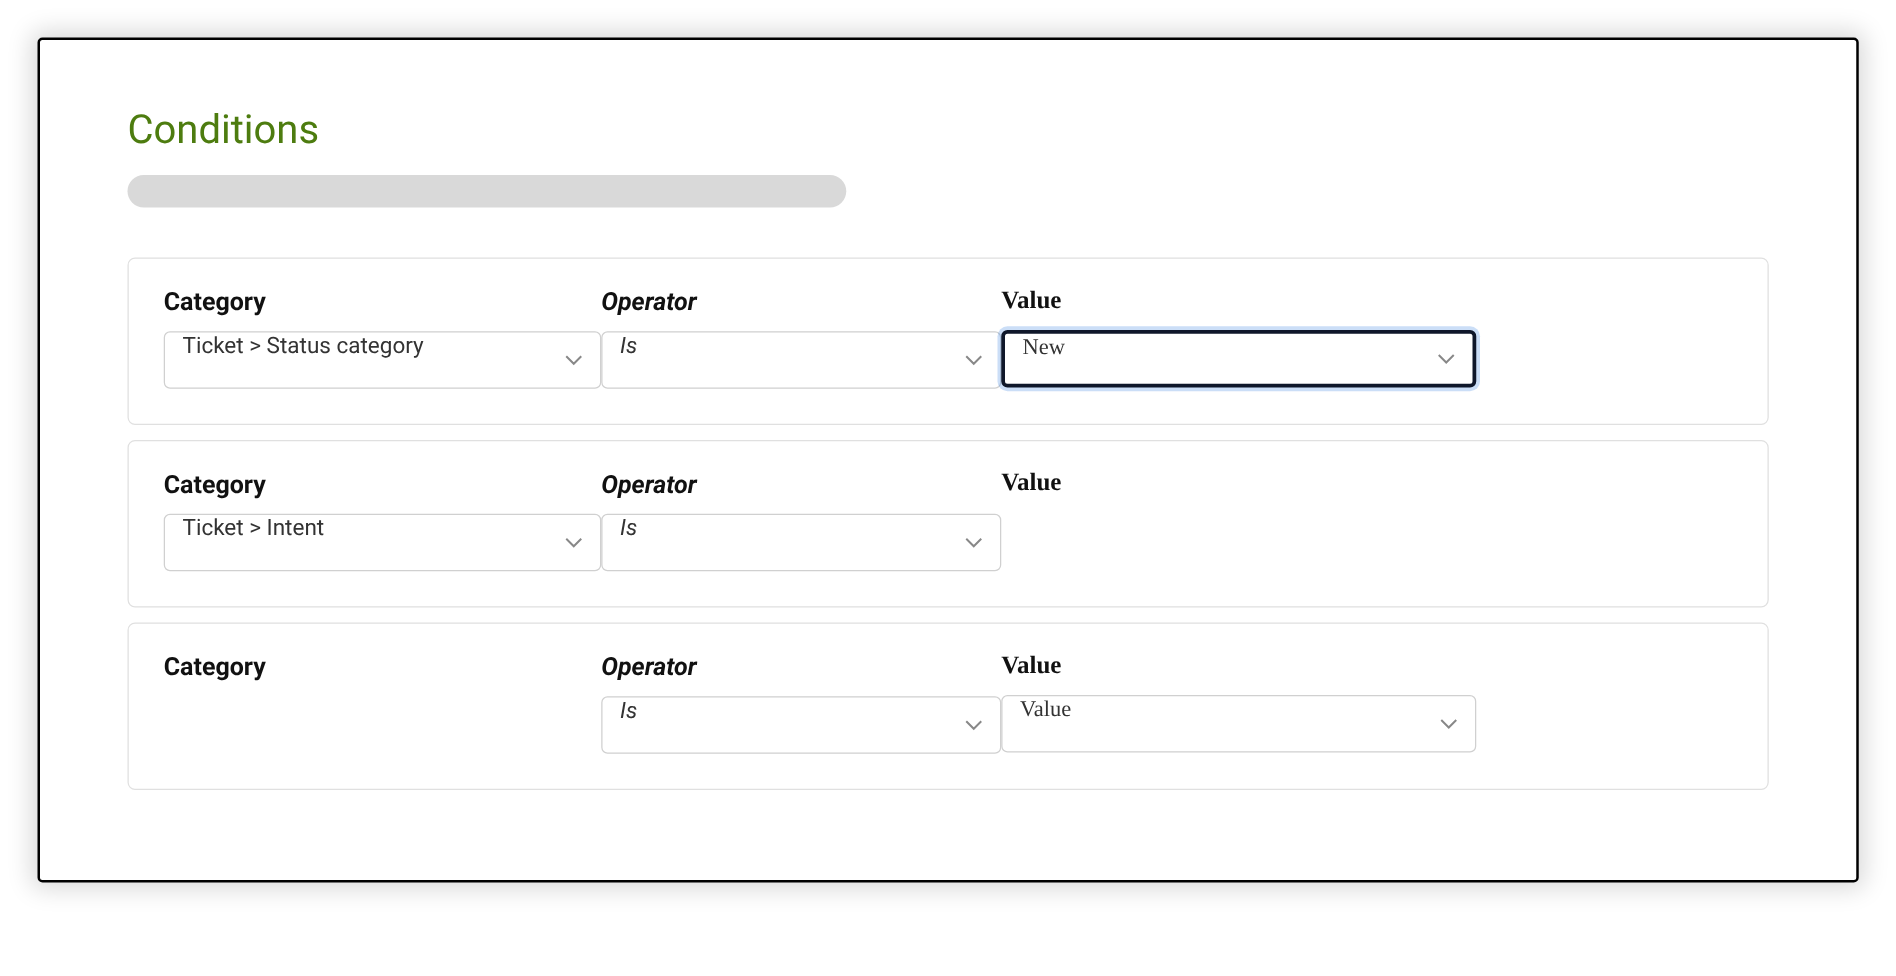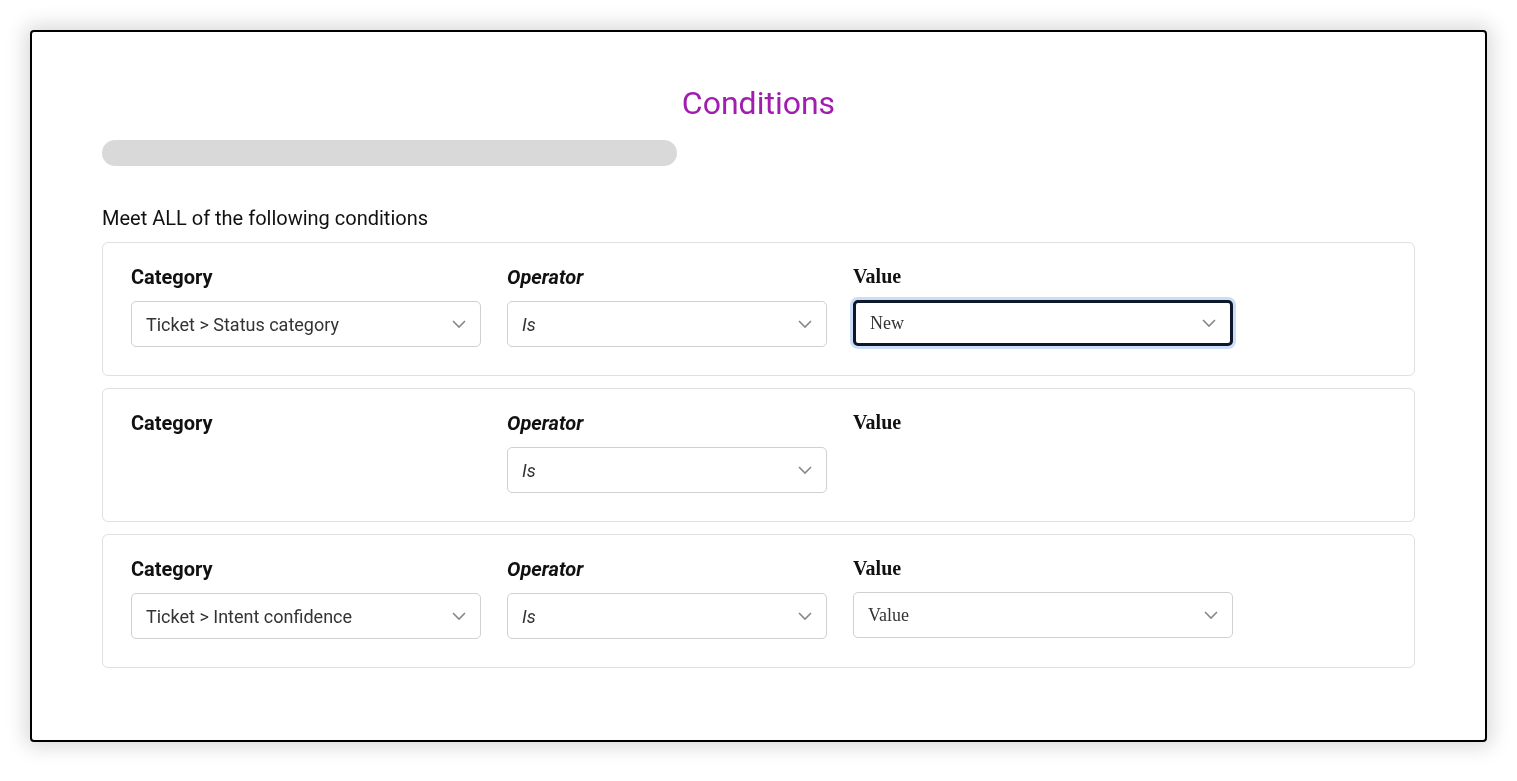--- a/index.html
+++ b/index.html
@@ -17,44 +17,42 @@
       border: 2px solid #000;
       border-radius: 4px;
       padding: 52px 70px 60px 70px;
       max-width: 1457px;
       margin: 0 auto;
       box-shadow: 0 0 20px 5px rgba(0,0,0,0.15);
     }
     .page-title {
       font-size: 32px;
       font-weight: 400;
-      color: #a21caf;
+      color: #4d7c0f;
       margin-bottom: 18px;
-      text-align: center;
     }
     .placeholder-bar {
       width: 575px;
       height: 26px;
       background: #d9d9d9;
       border-radius: 14px;
       margin-bottom: 40px;
     }
     .subtitle {
       font-size: 20px;
       font-weight: 400;
       color: #111;
       margin-bottom: 12px;
     }
     .condition-row {
       border: 1px solid #e0e0e0;
       border-radius: 6px;
       padding: 22px 28px 28px 28px;
       margin-bottom: 12px;
       display: flex;
-      gap: 26px;
     }
     .field-group {
       display: flex;
       flex-direction: column;
     }
     .field-group.category { width: 350px; }
     .field-group.operator { width: 320px; font-style: italic; }
     .field-group.value { width: 380px; font-family: Liberation Serif, serif; }
     .field-label {
       font-size: 20px;
@@ -62,21 +60,20 @@
       color: #111;
       margin-bottom: 12px;
     }
     .select-box {
       position: relative;
       border: 1px solid #d0d0d0;
       border-radius: 5px;
       background: #fff;
       height: 46px;
       display: flex;
-      align-items: center;
       padding: 0 40px 0 14px;
       cursor: pointer;
       font-size: 18px;
       color: #333;
     }
     .select-box.focused {
       border: 3px solid #0f172a;
       box-shadow: 0 0 0 3px rgba(47,125,225,0.25);
     }
     .chevron {
@@ -98,21 +95,20 @@
       stroke-width: 1.6;
       fill: none;
     }
   </style>
 </head>
 <body>
 
 <div class="panel">
   <h1 class="page-title">Conditions</h1>
   <div class="placeholder-bar"></div>
-  <div class="subtitle">Meet ALL of the following conditions</div>
 
   <div id="conditions-container">
       <div class="condition-row">
         <div class="field-group category">
           <div class="field-label">Category</div>
           <div class="select-box">
             <span>Ticket &gt; Status category</span>
             <span class="chevron">
               <svg viewBox="0 0 14 9">
                 <polyline points="1,1 7,7 13,1"></polyline>
@@ -139,47 +135,47 @@
               <svg viewBox="0 0 14 9">
                 <polyline points="1,1 7,7 13,1"></polyline>
               </svg>
             </span>
           </div>
         </div>
       </div>
       <div class="condition-row">
         <div class="field-group category">
           <div class="field-label">Category</div>
+          <div class="select-box">
+            <span>Ticket &gt; Intent</span>
+            <span class="chevron">
+              <svg viewBox="0 0 14 9">
+                <polyline points="1,1 7,7 13,1"></polyline>
+              </svg>
+            </span>
+          </div>
         </div>
         <div class="field-group operator">
           <div class="field-label">Operator</div>
           <div class="select-box">
             <span>Is</span>
             <span class="chevron">
               <svg viewBox="0 0 14 9">
                 <polyline points="1,1 7,7 13,1"></polyline>
               </svg>
             </span>
           </div>
         </div>
         <div class="field-group value">
           <div class="field-label">Value</div>
         </div>
       </div>
       <div class="condition-row">
         <div class="field-group category">
           <div class="field-label">Category</div>
-          <div class="select-box">
-            <span>Ticket &gt; Intent confidence</span>
-            <span class="chevron">
-              <svg viewBox="0 0 14 9">
-                <polyline points="1,1 7,7 13,1"></polyline>
-              </svg>
-            </span>
-          </div>
         </div>
         <div class="field-group operator">
           <div class="field-label">Operator</div>
           <div class="select-box">
             <span>Is</span>
             <span class="chevron">
               <svg viewBox="0 0 14 9">
                 <polyline points="1,1 7,7 13,1"></polyline>
               </svg>
             </span>

